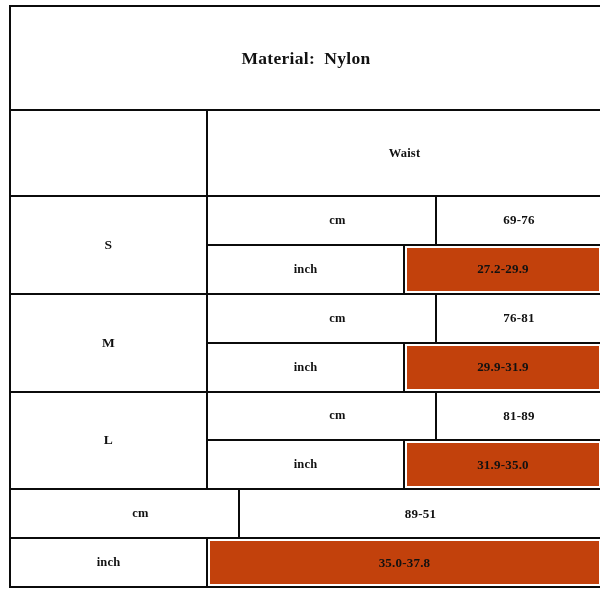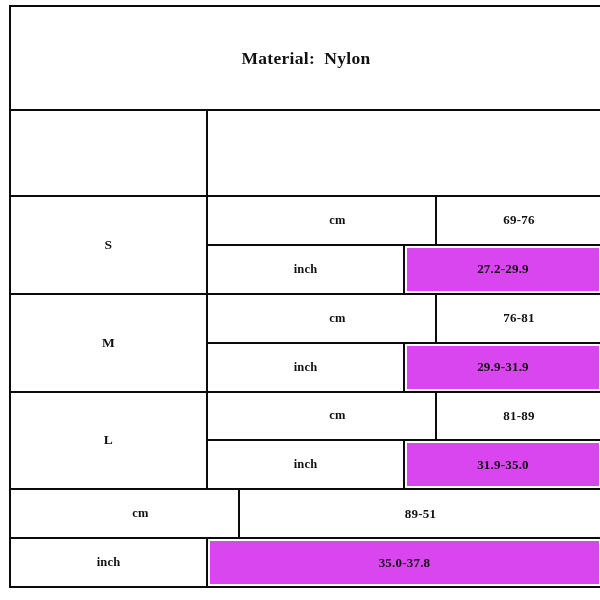--- a/index.html
+++ b/index.html
@@ -136,36 +136,37 @@
   }
   .value-inner {
     width: 100%;
     height: 100%;
     display: flex;
     align-items: center;
     justify-content: center;
     box-sizing: border-box;
   }
   .value-cell.highlight .value-inner {
-    background: #d946ef;
+    background: #c2410c;
   }
 </style>
 </head>
 <body>
 
 <div id="chart-root">
 
   <div class="size-table">
 
     <div class="title-row">
       <span class="title-text">Material:  Nylon</span>
     </div>
 
     <div class="head-row">
       <div class="head-cell col-unit"></div>
+      <div class="head-cell col-val">Waist</div>
     </div>
 
     <div class="group-row">
       <div class="tag-cell">S</div>
       <div class="group-right">
         <div class="unit-row top">
           <div class="unit-cell">cm</div>
           <div class="value-cell">
             <span class="value-inner">69-76</span>
           </div>

